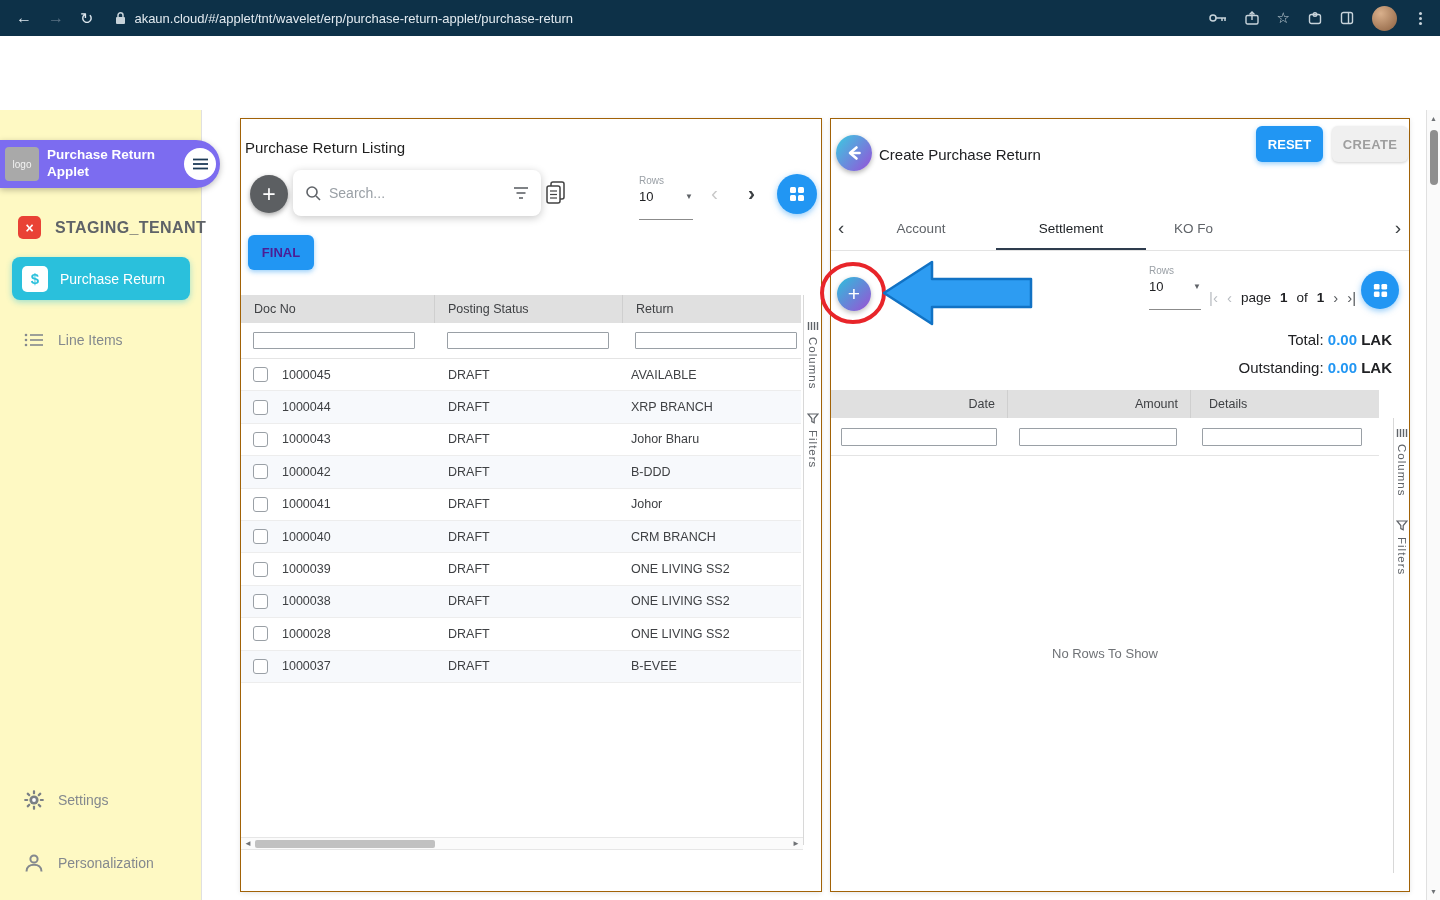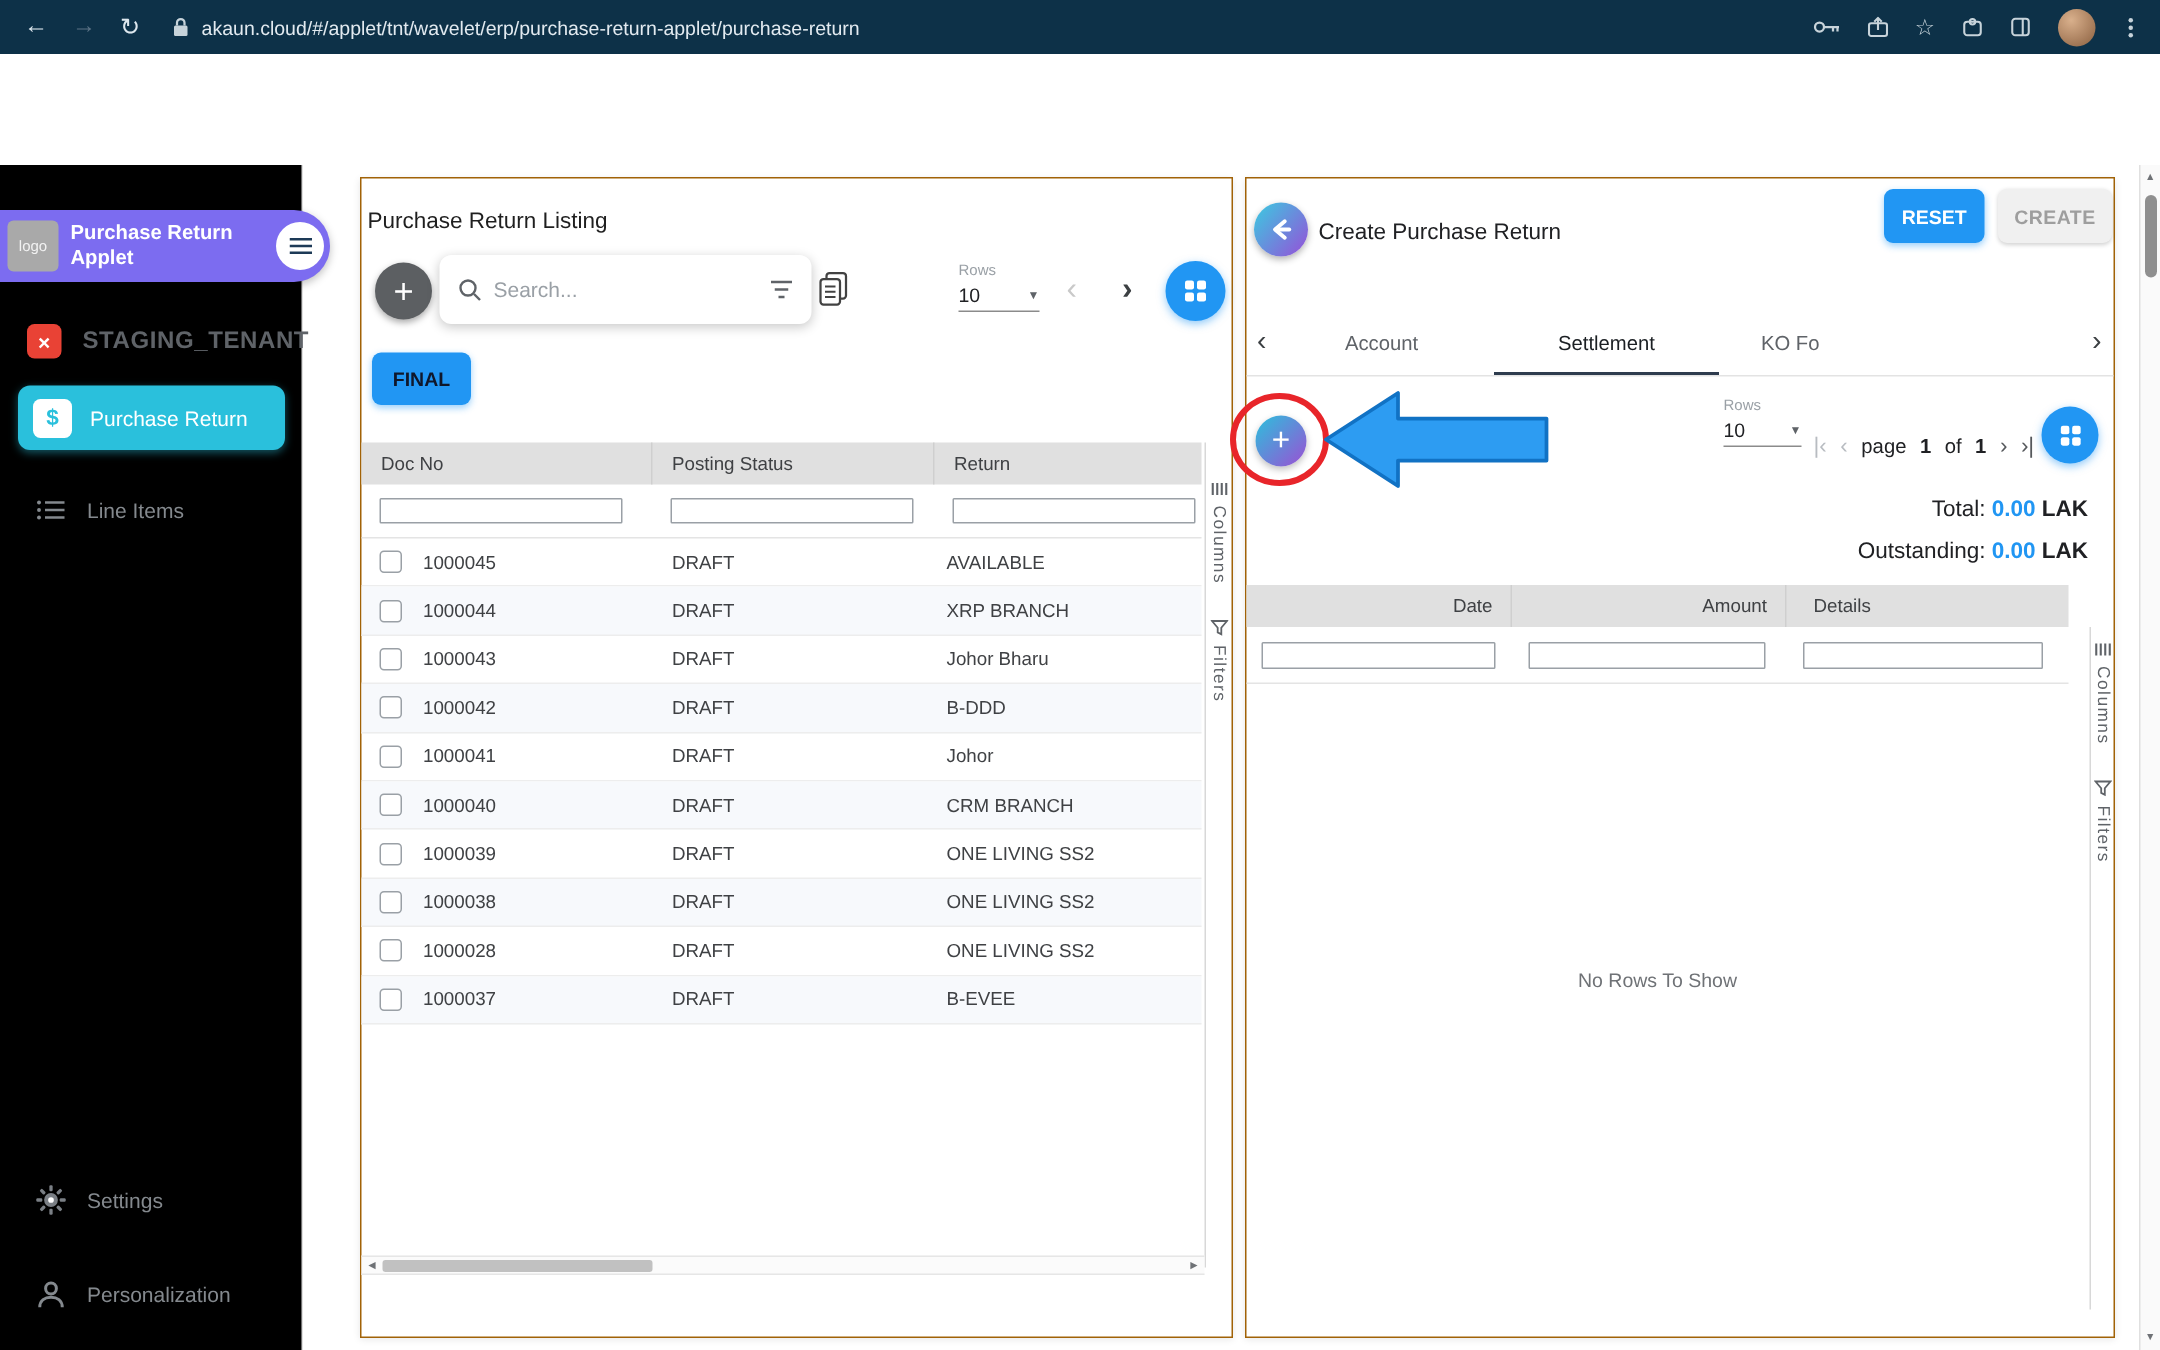--- a/index.html
+++ b/index.html
@@ -18,21 +18,21 @@
   .b-avatar { width: 25px; height: 25px; border-radius: 50%; background: radial-gradient(circle at 35% 30%, #d9b08c, #8a5f3f); cursor: pointer; }
   .dots { width: 3px; height: 3px; border-radius: 50%; background: #c7d3da; box-shadow: 0 -5px 0 #c7d3da, 0 5px 0 #c7d3da; margin: 0 4px; cursor: pointer; }
 
   
   .app-header { position: absolute; top: 36px; left: 0; width: 100%; height: 74px; background: #07182b; display: flex; align-items: center; }
   .brand { display: flex; align-items: center; gap: 8px; margin-left: 66px; cursor: pointer; }
   .brand-text { color: #fff; font-size: 27px; font-weight: bold; letter-spacing: 0.5px; }
   .user-avatar { margin-left: auto; margin-right: 20px; width: 42px; height: 42px; border-radius: 50%; background: radial-gradient(circle at 40% 30%, #cfa27b, #7d5636); cursor: pointer; }
 
   
-  .sidebar { position: absolute; top: 110px; left: 0; width: 202px; bottom: 0; background: #000000; border-right: 1px solid #e0e0e0; }
+  .sidebar { position: absolute; top: 110px; left: 0; width: 202px; bottom: 0; background: #fef9c3; border-right: 1px solid #e0e0e0; }
   .applet-pill { position: absolute; top: 30px; left: 0; width: 220px; height: 48px; background: #7c6cf0; border-radius: 0 26px 26px 0; display: flex; align-items: center; box-shadow: 0 2px 6px rgba(0,0,0,.25); z-index: 6; }
   .logo-thumb { width: 34px; height: 34px; margin-left: 5px; background: #a9a9a9; border-radius: 4px; color: #f2f2f2; font-size: 10px; display: flex; align-items: center; justify-content: center; flex: none; }
   .applet-title { margin-left: 8px; color: #fff; font-size: 13.5px; font-weight: bold; line-height: 1.25; width: 122px; }
   .collapse-btn { position: absolute; right: 4px; width: 32px; height: 32px; border-radius: 50%; background: #fff; display: flex; align-items: center; justify-content: center; cursor: pointer; }
   .tenant-row { position: absolute; top: 106px; left: 18px; display: flex; align-items: center; cursor: pointer; }
   .tenant-ico { width: 23px; height: 23px; background: #e94235; border-radius: 5px; color: #fff; font-size: 14px; font-weight: bold; display: flex; align-items: center; justify-content: center; }
   .tenant-label { margin-left: 14px; font-size: 16px; color: #5f6368; letter-spacing: .4px; font-weight: bold; }
   .pr-pill { position: absolute; top: 147px; left: 12px; width: 178px; height: 43px; background: #2ac0dc; border-radius: 8px; display: flex; align-items: center; padding-left: 10px; box-shadow: 0 2px 6px rgba(42,192,220,.45); cursor: pointer; }
   .pr-ico { width: 26px; height: 26px; background: #fff; border-radius: 5px; color: #2ac0dc; font-weight: bold; font-size: 15px; display: flex; align-items: center; justify-content: center; }
   .pr-label { margin-left: 12px; color: #fff; font-size: 14px; font-weight: 500; }
@@ -51,29 +51,29 @@
   .l-title { position: absolute; top: 20px; left: 4px; font-size: 15px; color: #1f1f1f; }
   .circle-btn { border-radius: 50%; display: flex; align-items: center; justify-content: center; cursor: pointer; }
   .l-plus { position: absolute; left: 9px; top: 56px; width: 38px; height: 38px; background: #5c5f62; box-shadow: 0 2px 5px rgba(0,0,0,.35); color: #fff; font-size: 23px; }
   .search-box { position: absolute; left: 52px; top: 51px; width: 248px; height: 46px; background: #fff; border-radius: 8px; box-shadow: 0 2px 8px rgba(0,0,0,.22); display: flex; align-items: center; padding: 0 12px; }
   .search-box input { border: none; outline: none; flex: 1; font-size: 14px; margin-left: 8px; font-family: "Liberation Sans", sans-serif; color: #3c4043; min-width: 0; }
   .search-box input::placeholder { color: #9aa0a6; }
   .copy-ico { position: absolute; left: 305px; top: 62px; cursor: pointer; }
   .rows-select { position: absolute; width: 54px; cursor: pointer; }
   .l-rows { left: 398px; top: 56px; }
   .rows-mini { font-size: 10px; color: #9aa0a6; }
-  .rows-val { display: flex; align-items: center; border-bottom: 1px solid #8b8b8b; padding-bottom: 3px; margin-top: 3px; }
+  .rows-val { display: flex; align-items: center; border-bottom: 1px solid #8b8b8b; padding-bottom: 15px; margin-top: 3px; }
   .rows-val .v { font-size: 13px; color: #202124; }
   .rows-val .caret { margin-left: auto; font-size: 8px; color: #5f6368; }
   .pag-chev { position: absolute; font-size: 21px; cursor: pointer; }
   .l-prev { left: 470px; top: 62px; color: #c9c9c9; }
   .l-next { left: 507px; top: 62px; color: #3c4043; font-weight: bold; }
   .grid-btn { width: 40px; height: 40px; background: #2196f3; box-shadow: 0 2px 6px rgba(33,150,243,.5); }
   .l-grid { position: absolute; right: 4px; top: 55px; }
-  .final-btn { position: absolute; top: 116px; left: 7px; width: 66px; height: 35px; background: #2196f3; color: #0f172a; font-size: 13px; font-weight: bold; border: none; border-radius: 6px; box-shadow: 0 2px 5px rgba(33,150,243,.45); cursor: pointer; display: flex; align-items: center; justify-content: center; }
+  .final-btn { position: absolute; top: 116px; left: 7px; width: 66px; height: 35px; background: #2196f3; color: #4c1d95; font-size: 13px; font-weight: bold; border: none; border-radius: 6px; box-shadow: 0 2px 5px rgba(33,150,243,.45); cursor: pointer; display: flex; align-items: center; justify-content: center; }
 
   .l-table { position: absolute; top: 176px; left: 0; width: 560px; }
   .thead { display: flex; height: 28px; background: #e0e0e0; }
   .th { font-size: 12.5px; color: #3f4144; padding-left: 13px; border-right: 1px solid #cfcfcf; height: 100%; display: flex; align-items: center; }
   .th:last-child { border-right: none; }
   .c1 { width: 194px; } .c2 { width: 188px; } .c3 { width: 178px; }
   .fltrow { display: flex; height: 36px; align-items: center; border-bottom: 1px solid #e4e4e4; }
   .fltcell { height: 100%; display: flex; align-items: center; }
   .flt { width: 162px; height: 17px; border: 1px solid #9aa0a6; border-radius: 1px; margin-left: 12px; outline: none; font-size: 11px; padding: 0 3px; font-family: "Liberation Sans", sans-serif; }
   .lrow { display: flex; height: 32.4px; align-items: center; border-bottom: 1px solid #ededed; font-size: 12.5px; color: #3f4144; cursor: pointer; }

